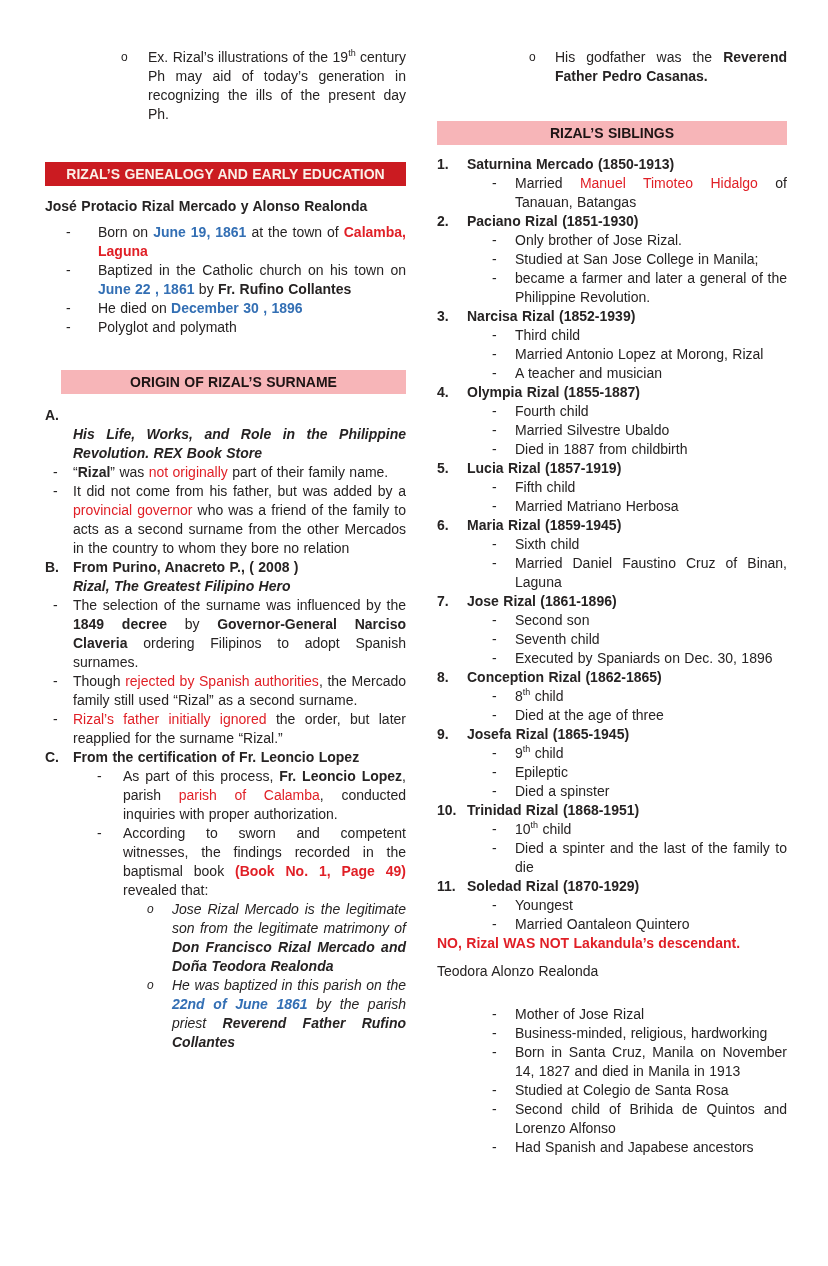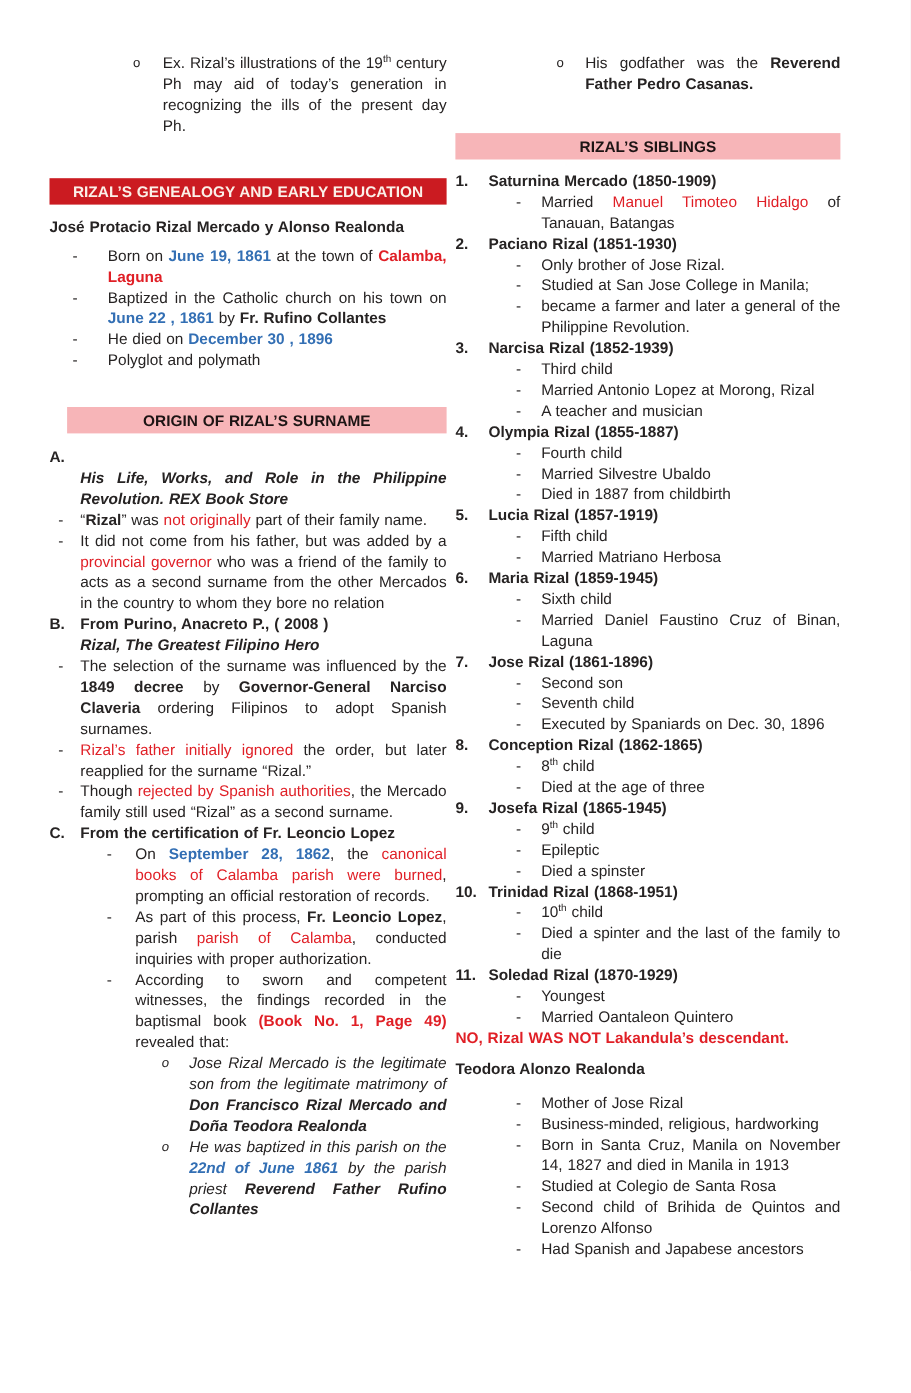--- a/index.html
+++ b/index.html
@@ -3,21 +3,21 @@
 <meta charset="utf-8">
 <style>
   html,body{margin:0;padding:0;background:#e9e9e9;}
   .page{
     position:relative;width:828px;height:1266px;background:#ffffff;
     font-family:"Liberation Sans",sans-serif;font-size:14px;line-height:19px;
     color:#262323;overflow:hidden;margin:0 auto;word-spacing:0.5px;
   }
   .col{position:absolute;top:48px;}
   .col-left{left:45px;width:361px;}
-  .col-right{left:414px;width:350px;}
+  .col-right{left:437px;width:350px;}
   .para{text-align:justify;position:relative;}
   
   .lintro{padding-left:103px;}
   .lintro::before{content:"o";position:absolute;left:76px;font-size:12px;}
   .rintro{padding-left:118px;}
   .rintro::before{content:"o";position:absolute;left:92px;font-size:12px;}
   .db1{padding-left:53px;}
   .db1::before{content:"-";position:absolute;left:21px;}
   .ab{padding-left:28px;}
   .ab::before{content:"-";position:absolute;left:8px;}
@@ -29,21 +29,21 @@
   .sb::before{content:"-";position:absolute;left:55px;}
   
   .bar{height:24px;line-height:24px;text-align:center;font-weight:700;}
   .bar-red{background:#cb1b21;color:#fbf0e8;margin:38px 0 11px 0;}
   .bar-pink{background:#f7b5b8;color:#1d1414;}
   .bar-pink.left-surname{margin:33px 0 12px 16px;}
   .bar-pink.right-sib{margin:35px 0 10px 0;text-align:center;}
   .bar-pink.right-lak{margin:36px 0 12px 0;}
   .doc-title{font-weight:700;margin-bottom:7px;}
   .statement{color:#e01f26;font-weight:700;margin-bottom:9px;}
-  .sub-title{font-weight:700;margin-bottom:12px;}
+  .sub-title{font-weight:400;margin-bottom:24px;}
   
   .ohead{position:relative;padding-left:28px;font-weight:700;text-align:justify;}
   .olbl{position:absolute;left:0;top:0;font-weight:700;}
   
   .sname{position:relative;padding-left:30px;font-weight:700;}
   .snum{position:absolute;left:0;}
   
   .b{font-weight:700;}
   .bi{font-weight:700;font-style:italic;}
   .r{color:#e01f26;}
@@ -73,43 +73,42 @@
 
     <div>
       <div class="ohead"><span class="olbl">A.</span><br><span class="bi">His Life, Works, and Role in the Philippine Revolution. REX Book Store</span></div>
       <div class="para ab"><span>“</span><span class="b">Rizal</span><span>” was </span><span class="r">not originally</span><span> part of their family name.</span></div>
       <div class="para ab"><span>It did not come from his father, but was added by a </span><span class="r">provincial governor</span><span> who was a friend of the family to acts as a second surname from the other Mercados in the country to whom they bore no relation</span></div>
     </div>
 
     <div>
       <div class="ohead"><span class="olbl">B.</span><span class="b">From Purino, Anacreto P., ( 2008 )</span><br><span class="bi">Rizal, The Greatest Filipino Hero</span></div>
       <div class="para ab"><span>The selection of the surname was influenced by the </span><span class="b">1849 decree</span><span> by </span><span class="b">Governor-General Narciso Claveria</span><span> ordering Filipinos to adopt Spanish surnames.</span></div>
+      <div class="para ab"><span>Though </span><span class="r">rejected by Spanish authorities</span><span>, the Mercado family still used “Rizal” as a second surname.</span></div>
       <div class="para ab"><span class="r">Rizal’s father initially ignored</span><span> the order, but later reapplied for the surname “Rizal.”</span></div>
-      <div class="para ab"><span>Though </span><span class="r">rejected by Spanish authorities</span><span>, the Mercado family still used “Rizal” as a second surname.</span></div>
     </div>
 
     <div>
       <div class="ohead"><span class="olbl">C.</span><span class="b">From the certification of Fr. Leoncio Lopez</span></div>
-      <div class="para cb"><span>On </span><span class="bl">September 28, 1862</span><span>, the </span><span class="r">canonical books of Calamba parish were burned</span><span>, prompting an official restoration of records.</span></div>
       <div class="para cb"><span>As part of this process, </span><span class="b">Fr. Leoncio Lopez</span><span>, parish </span><span class="r">parish of Calamba</span><span>, conducted inquiries with proper authorization.</span></div>
       <div class="para cb"><span>According to sworn and competent witnesses, the findings recorded in the baptismal book </span><span class="rb">(Book No. 1, Page 49)</span><span> revealed that:</span></div>
       <div class="para ob"><span>Jose Rizal Mercado is the legitimate son from the legitimate matrimony of </span><span class="b">Don Francisco Rizal Mercado and Doña Teodora Realonda</span></div>
       <div class="para ob"><span>He was baptized in this parish on the </span><span class="bl">22nd of June 1861</span><span> by the parish priest </span><span class="b">Reverend Father Rufino Collantes</span></div>
     </div>
 
   </div>
 
   <div class="col col-right">
 
     <div class="para rintro"><span>His godfather was the </span><span class="b">Reverend Father Pedro Casanas.</span></div>
 
     <div class="bar bar-pink right-sib">RIZAL’S SIBLINGS</div>
 
     <div>
-      <div class="sname"><span class="snum">1.</span><span>Saturnina Mercado (1850-1909)</span></div>
+      <div class="sname"><span class="snum">1.</span><span>Saturnina Mercado (1850-1913)</span></div>
       <div class="para sb"><span>Married </span><span class="r">Manuel Timoteo Hidalgo</span><span> of Tanauan, Batangas</span></div>
     </div>
 
     <div>
       <div class="sname"><span class="snum">2.</span><span>Paciano Rizal (1851-1930)</span></div>
       <div class="para sb"><span>Only brother of Jose Rizal.</span></div>
       <div class="para sb"><span>Studied at San Jose College in Manila;</span></div>
       <div class="para sb"><span>became a farmer and later a general of the Philippine Revolution.</span></div>
     </div>
 

